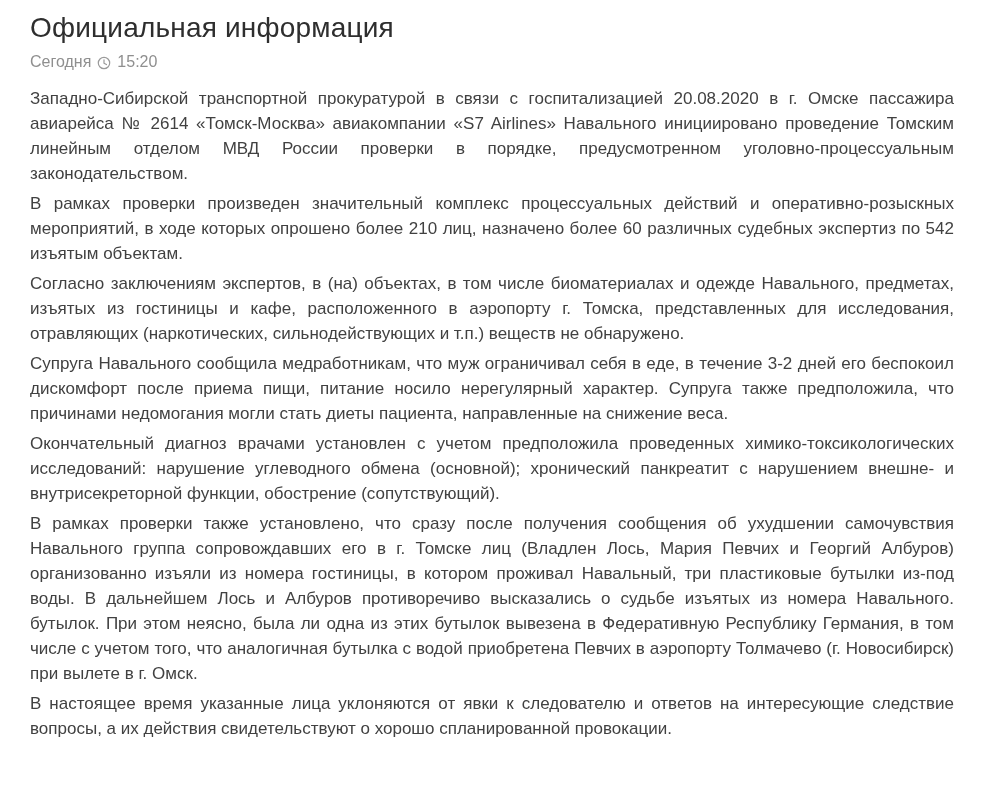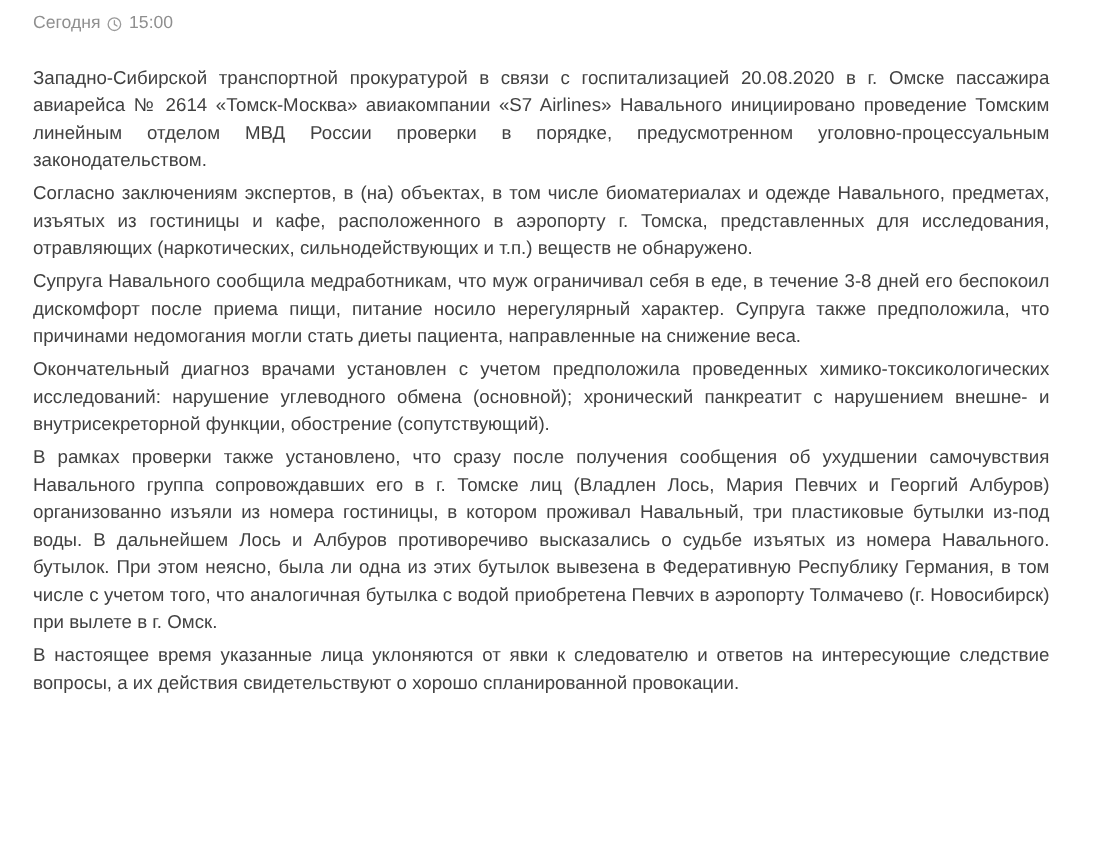--- a/index.html
+++ b/index.html
@@ -20,21 +20,21 @@
     font-weight: 400;
     color: #2e2e2e;
     letter-spacing: 0.2px;
   }
   .meta {
     display: flex;
     align-items: center;
     font-size: 16px;
     line-height: 18px;
     color: #8f8f8f;
-    margin: 0 0 28px 0;
+    margin: 0 0 15px 0;
   }
   .meta .date-label { margin-right: 6px; }
   .meta .clock-icon {
     display: inline-flex;
     align-items: center;
     margin-right: 6px;
     position: relative;
     top: 1px;
   }
   .article-body p {
@@ -44,35 +44,37 @@
     text-align: justify;
     color: #414141;
   }
   .article-body p:last-child { margin-bottom: 0; }
 </style>
 </head>
 <body>
 
 <div class="container">
 
+  <h1 class="page-title">Официальная информация</h1>
 
   <div class="meta">
     <span class="date-label">Сегодня</span>
     <span class="clock-icon">
       <svg width="14" height="14" viewBox="0 0 14 14" aria-hidden="true">
         <circle cx="7" cy="7" r="5.7" fill="none" stroke="#9a9a9a" stroke-width="1.2"></circle>
         <path d="M7 3.8 L7 7.2 L9.4 8.6" fill="none" stroke="#9a9a9a" stroke-width="1.2" stroke-linecap="round" stroke-linejoin="round"></path>
       </svg>
     </span>
-    <span class="time-label">15:00</span>
+    <span class="time-label">15:20</span>
   </div>
 
   <div class="article-body" id="article-body">
 
   <p>Западно-Сибирской транспортной прокуратурой в связи с госпитализацией 20.08.2020 в г. Омске пассажира авиарейса №  2614 «Томск-Москва» авиакомпании «S7 Airlines» Навального инициировано проведение Томским линейным отделом МВД России проверки в порядке, предусмотренном уголовно-процессуальным законодательством.</p>
+      <p>В рамках проверки произведен значительный комплекс процессуальных действий и оперативно-розыскных мероприятий, в ходе которых опрошено более 210 лиц, назначено более 60 различных судебных экспертиз по 542 изъятым объектам.</p>
       <p>Согласно заключениям экспертов, в (на) объектах, в том числе биоматериалах и одежде Навального, предметах, изъятых из гостиницы и кафе, расположенного в аэропорту г. Томска, представленных для исследования, отравляющих (наркотических, сильнодействующих и т.п.) веществ не обнаружено.</p>
-      <p>Супруга Навального сообщила медработникам, что муж ограничивал себя в еде, в течение 3-8 дней его беспокоил дискомфорт после приема пищи, питание носило нерегулярный характер. Супруга также предположила, что причинами недомогания могли стать диеты пациента, направленные на снижение веса.</p>
+      <p>Супруга Навального сообщила медработникам, что муж ограничивал себя в еде, в течение 3-2 дней его беспокоил дискомфорт после приема пищи, питание носило нерегулярный характер. Супруга также предположила, что причинами недомогания могли стать диеты пациента, направленные на снижение веса.</p>
       <p>Окончательный диагноз врачами установлен с учетом предположила проведенных химико-токсикологических исследований: нарушение углеводного обмена (основной); хронический панкреатит с нарушением внешне- и внутрисекреторной функции, обострение (сопутствующий).</p>
       <p>В рамках проверки также установлено, что сразу после получения сообщения об ухудшении самочувствия Навального группа сопровождавших его в г. Томске лиц (Владлен Лось, Мария Певчих и Георгий Албуров) организованно изъяли из номера гостиницы, в котором проживал Навальный, три пластиковые бутылки из-под воды. В дальнейшем Лось и Албуров противоречиво высказались о судьбе изъятых из номера Навального. бутылок. При этом неясно, была ли одна из этих бутылок вывезена в Федеративную Республику Германия, в том числе с учетом того, что аналогичная бутылка с водой приобретена Певчих в аэропорту Толмачево (г. Новосибирск) при вылете в г. Омск.</p>
       <p>В настоящее время указанные лица уклоняются от явки к следователю и ответов на интересующие следствие вопросы, а их действия свидетельствуют о хорошо спланированной провокации.</p>
     </div>
 
 </div>
 
 </body></html>

